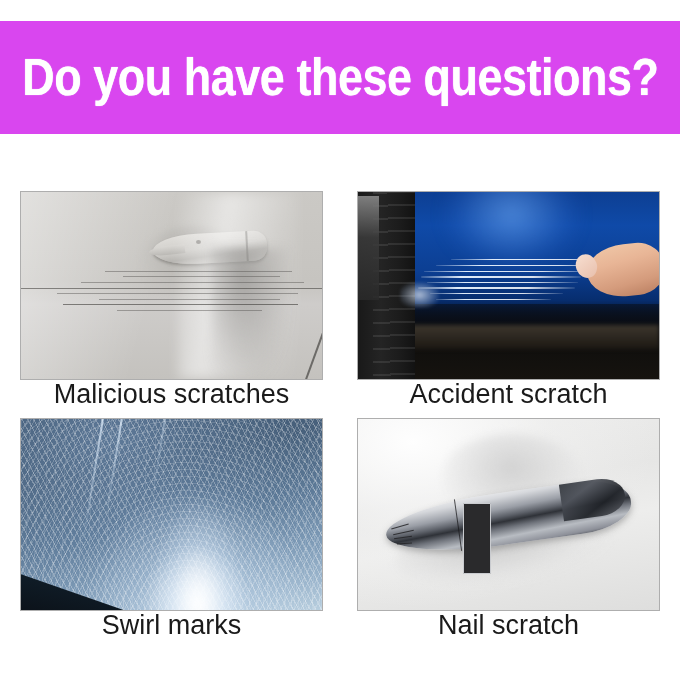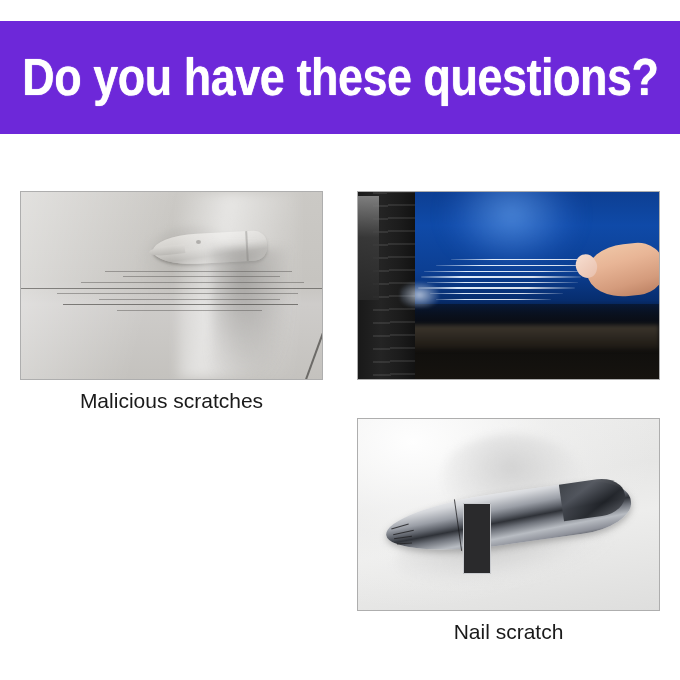--- a/index.html
+++ b/index.html
@@ -15,21 +15,21 @@
     font-family: "Liberation Sans", sans-serif;
   }
 
   
   .banner {
     position: absolute;
     left: 0;
     top: 21px;
     width: 680px;
     height: 113px;
-    background: #6d28d9;
+    background: #d946ef;
     display: flex;
     align-items: center;
     justify-content: center;
   }
   .banner-title {
     color: #ffffff;
     font-family: "Liberation Sans Narrow", "Liberation Sans", sans-serif;
     font-weight: bold;
     font-size: 51px;
     line-height: 1;
@@ -63,23 +63,22 @@
     border: 1px solid #aeaeae;
     position: relative;
     overflow: hidden;
     background: #ddd;
   }
   .card-r1 .thumb { height: 191px; }
 
   .caption {
     text-align: center;
     font-family: "Liberation Sans", sans-serif;
-    font-size: 21px;
+    font-size: 27px;
     color: #1a1a1a;
-    margin-top: 9px;
     line-height: 1.1;
     white-space: nowrap;
   }
 
   
   .img-malicious {
     background:
       linear-gradient(105deg, rgba(255,255,255,0.45) 0%, rgba(255,255,255,0) 45%),
       linear-gradient(180deg, #cbc9c5 0%, #c6c4c0 48%, #cecccA 60%, #c4c2be 100%);
   }
@@ -443,22 +442,35 @@
       <div class="acc-scratch" style="top:39%; left:26%; width:58%;"></div>
       <div class="acc-scratch" style="top:42%; left:22%; width:56%;"></div>
       <div class="acc-scratch" style="top:45%; left:21%; width:53%; height:2px;"></div>
       <div class="acc-scratch" style="top:48%; left:23%; width:50%;"></div>
       <div class="acc-scratch" style="top:51%; left:20%; width:52%; height:2px;"></div>
       <div class="acc-scratch" style="top:54%; left:24%; width:44%;"></div>
       <div class="acc-scratch" style="top:57%; left:26%; width:38%;"></div>
       <div class="acc-finger"></div>
       <div class="acc-nail"></div>
     </div>
+    <div class="caption">Accident scratch</div>
   </div>
 
+  <div class="card card-r1 card-c0">
+    <div class="thumb img-swirl">
+      <div class="swirl-tex"></div>
+      <div class="swirl-tex2"></div>
+      <div class="swirl-streak" style="left:24%;"></div>
+      <div class="swirl-streak" style="left:31%; height:56%;"></div>
+      <div class="swirl-streak" style="left:46%; height:44%; opacity:0.6;"></div>
+      <div class="swirl-glare"></div>
+      <div class="swirl-dark"></div>
+    </div>
+    <div class="caption">Swirl marks</div>
+  </div>
 
   <div class="card card-r1 card-c1">
     <div class="thumb img-nail">
       <div class="nail-recess"></div>
       <div class="nail-shadow"></div>
       <div class="nail-handle">
         <div class="nail-handle-seam"></div>
         <div class="nail-handle-dark"></div>
       </div>
       <div class="nail-keyhole"></div>

